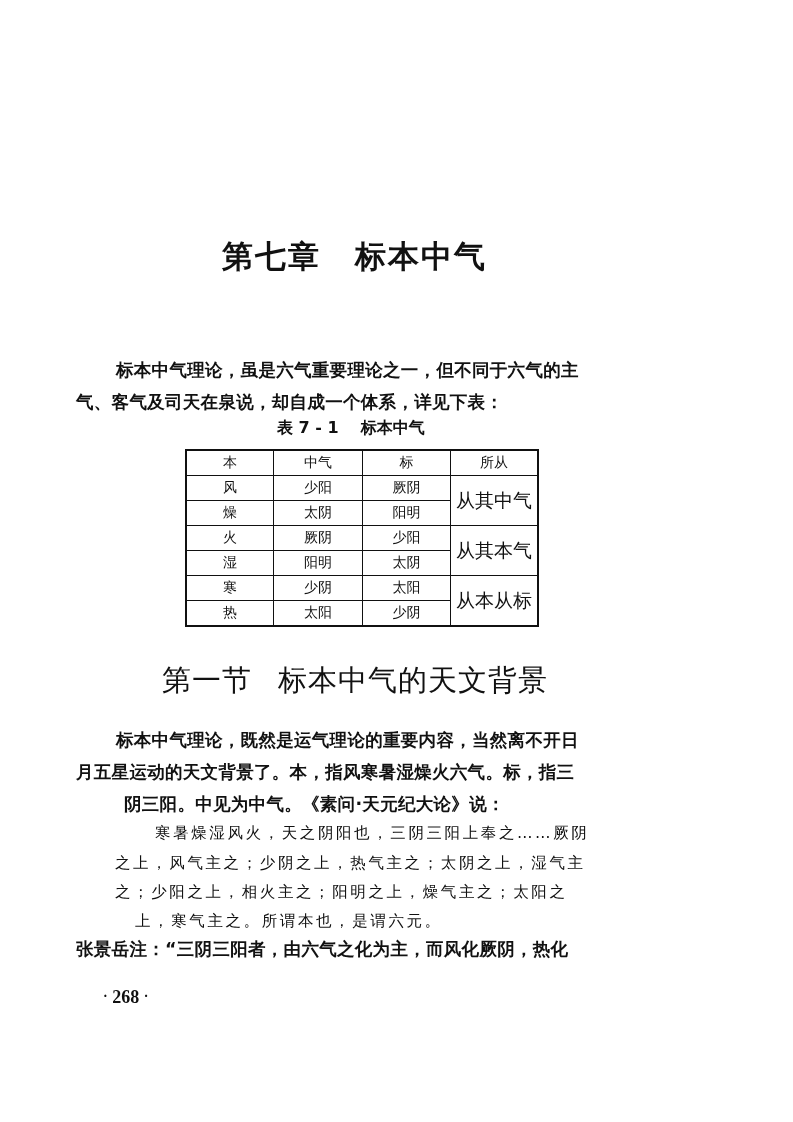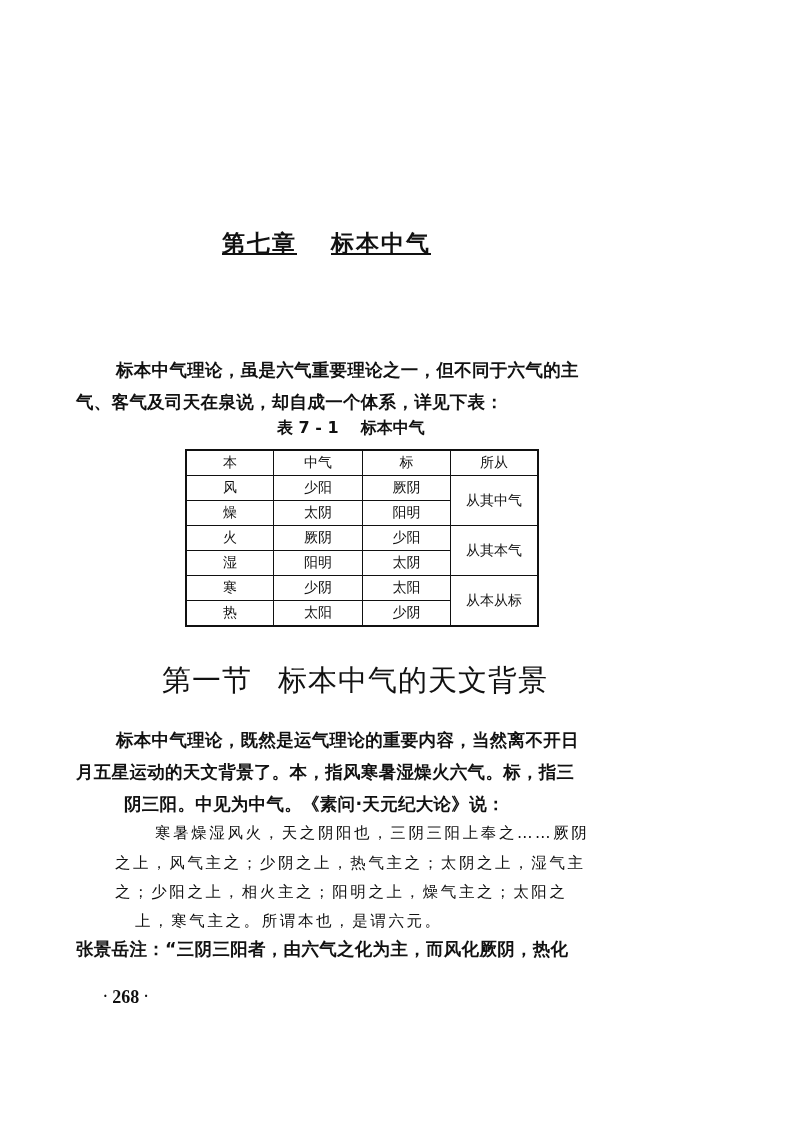--- a/index.html
+++ b/index.html
@@ -1,32 +1,32 @@
 <!DOCTYPE html>
 <html><head>
 <meta charset="utf-8">
 <style>
   html, body { margin: 0; padding: 0; background: #ffffff; }
   body { width: 793px; height: 1122px; position: relative; overflow: hidden;
          font-family: "DejaVu Sans", "Liberation Sans", sans-serif; color: #111; }
   .abs { position: absolute; white-space: nowrap; }
-  .chapter-title { left: 222px; top: 228px; font-size: 23px; font-weight: bold; letter-spacing: 2px; text-decoration: underline; }
+  .chapter-title { left: 222px; top: 236px; font-size: 31px; font-weight: bold; letter-spacing: 2px; }
   .chapter-title .gap { display: inline-block; width: 34px; }
   .para { font-size: 17.5px; font-weight: bold; line-height: 32px; letter-spacing: 0.3px; }
   .p1a { left: 116px; top: 354px; }
   .p1b { left: 76px; top: 386px; }
   .table-caption { left: 277px; top: 418px; font-size: 16px; font-weight: bold; }
   .table-caption .gap { display: inline-block; width: 22px; }
   table.data { position: absolute; left: 185px; top: 449px; border-collapse: collapse;
                border: 2px solid #111; font-size: 14px; }
   table.data td, table.data th { border: 1px solid #111; height: 24px; padding: 0;
                text-align: center; font-weight: normal; }
   table.data th { font-weight: normal; }
   .c0 { width: 86px; } .c1 { width: 88px; } .c2 { width: 87px; } .c3 { width: 86px; }
-  td.follow { font-weight: bold; font-size: 14px; margin-left: 16px; }
+  td.follow { font-weight: bold; font-size: 19px; margin-left: 16px; }
   .section-title { left: 162px; top: 661px; font-size: 29px; letter-spacing: 1px; }
   .section-title .gap { display: inline-block; width: 26px; }
   .p2a { left: 116px; top: 724px; }
   .p2b { left: 76px; top: 756px; }
   .p2c { left: 76px; top: 788px; padding-left: 48px; }
   .quote { font-size: 15.5px; line-height: 30px; letter-spacing: 2.6px; }
   .q1 { left: 155px; top: 818px; }
   .q2 { left: 115px; top: 848px; }
   .q3 { left: 115px; top: 877px; }
   .q4 { left: 115px; top: 906px; margin-left: 20px; }

